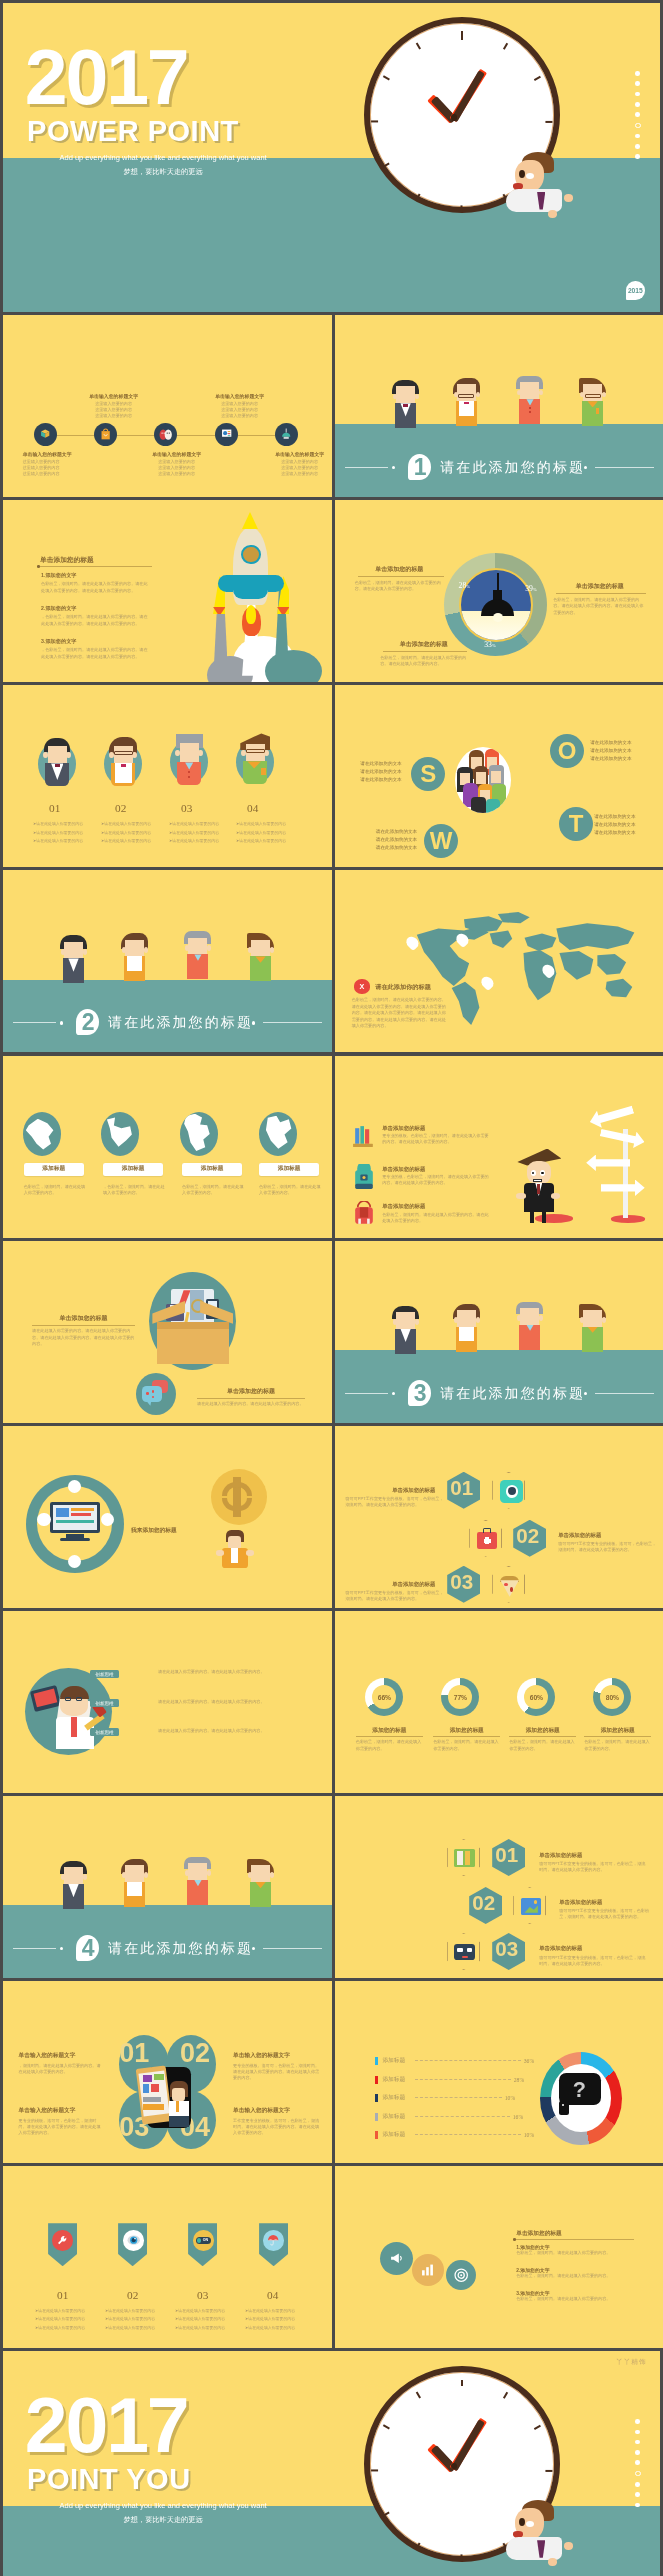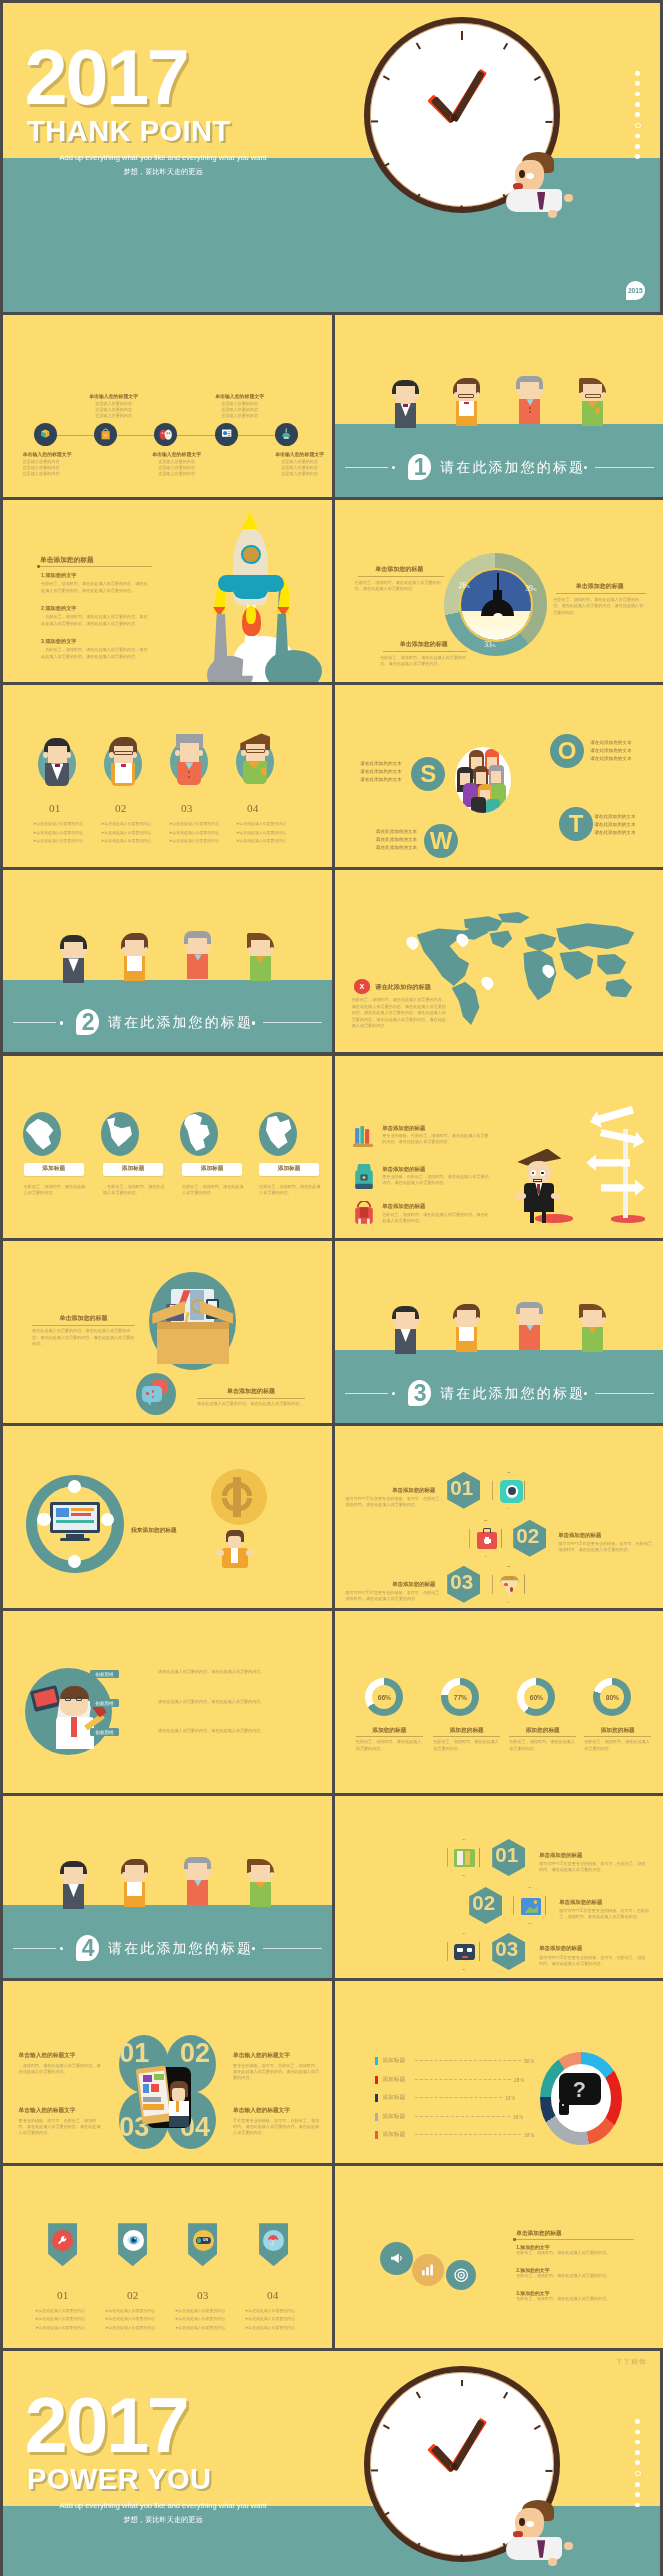--- a/index.html
+++ b/index.html
@@ -154,21 +154,21 @@
 </head>
 <body>
 
 <div class="deck">
 
   <div class="row">
     <div class="slide full">
       <div class="cover-teal"></div>
 
       <div class="cover-year">2017</div>
-      <div class="cover-pp">THANK POINT</div>
+      <div class="cover-pp">POWER POINT</div>
       <div class="cover-sub">Add up everything what you like and everything what you want</div>
       <div class="cover-sub2">梦想，要比昨天走的更远</div>
 
       <div class="clock" style="left:361px; top:14.4px; width:196px; height:196px;">
         <div class="rim" style="left:0; top:0; width:196px; height:196px;"></div>
         <div class="tick" style="top:13.4px; height:9.3px; transform:rotate(0deg) translateY(0); left:98px;"></div>
         <div class="tick" style="top:98px; left:98px; transform:rotate(30deg) translateY(-84px);"></div>
         <div class="tick" style="top:98px; left:98px; transform:rotate(60deg) translateY(-84px);"></div>
         <div class="tick" style="top:98px; left:98px; transform:rotate(90deg) translateY(-84px);"></div>
         <div class="tick" style="top:98px; left:98px; transform:rotate(120deg) translateY(-84px);"></div>
@@ -1227,21 +1227,21 @@
       </div>
     </div>
   </div>
 
   <div class="row">
     <div class="slide full">
       <div class="cover-teal"></div>
       <div class="watermark">丫丫精饰</div>
 
       <div class="cover-year">2017</div>
-      <div class="cover-pp">POWER YOU</div>
+      <div class="cover-pp">POINT YOU</div>
       <div class="cover-sub">Add up everything what you like and everything what you want</div>
       <div class="cover-sub2">梦想，要比昨天走的更远</div>
 
       <div class="clock" style="left:361px; top:14.4px; width:196px; height:196px;">
         <div class="rim" style="left:0; top:0; width:196px; height:196px;"></div>
         <div class="tick" style="top:98px; left:98px; transform:rotate(0deg) translateY(-84px);"></div>
         <div class="tick" style="top:98px; left:98px; transform:rotate(30deg) translateY(-84px);"></div>
         <div class="tick" style="top:98px; left:98px; transform:rotate(60deg) translateY(-84px);"></div>
         <div class="tick" style="top:98px; left:98px; transform:rotate(90deg) translateY(-84px);"></div>
         <div class="tick" style="top:98px; left:98px; transform:rotate(120deg) translateY(-84px);"></div>

